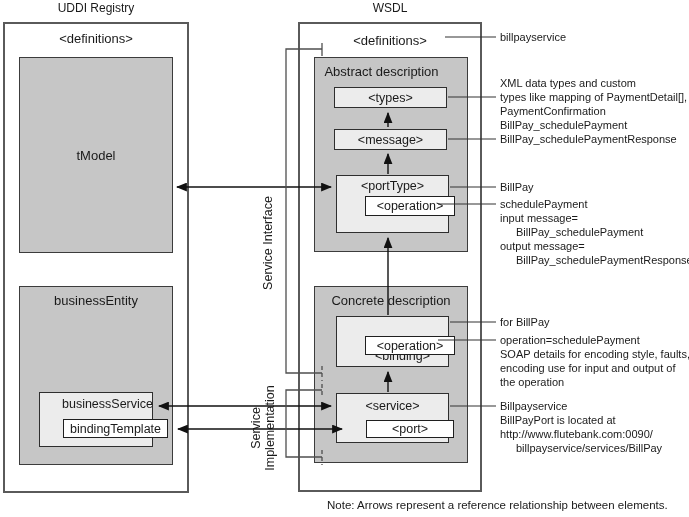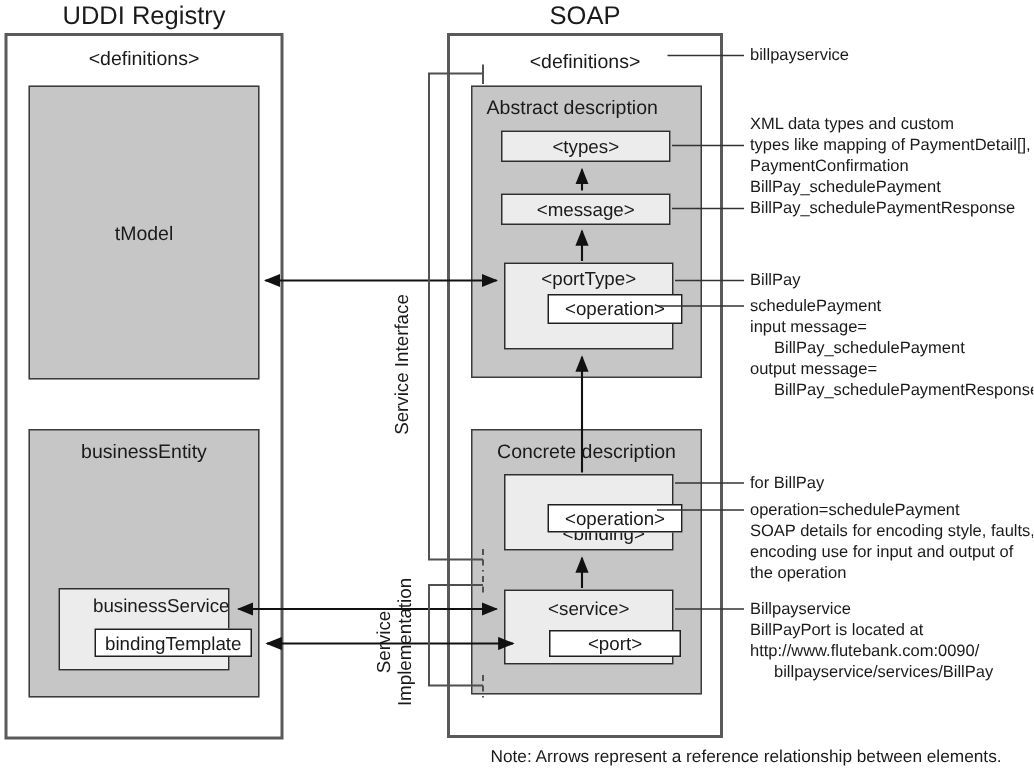--- a/index.html
+++ b/index.html
@@ -2,21 +2,21 @@
 <html><head>
 <meta charset="utf-8">
 <style>
   html,body{margin:0;padding:0;background:#ffffff;}
   .canvas{
     position:relative;width:689px;height:517px;background:#ffffff;
     font-family:"Liberation Sans",sans-serif;color:#1a1a1a;overflow:hidden;
   }
   .abs{position:absolute;box-sizing:border-box;}
   .ctr{text-align:center;}
-  .col-title{font-size:17px;}
+  .col-title{font-size:12px;}
   .outer-box{border:2px solid #5a5a5a;background:#ffffff;}
   .gray-box{border:1.5px solid #3c3c3c;background:#c6c6c6;}
   .light-box{border:1.3px solid #2e2e2e;background:#ececec;}
   .white-box{border:1.2px solid #1f1f1f;background:#ffffff;margin-left:18px;}
   .flexc{display:flex;align-items:center;justify-content:center;}
   .lbl{font-size:12.5px;white-space:nowrap;}
   .sect{font-size:13px;white-space:nowrap;}
   .big{font-size:13px;}
   .rot{transform:rotate(-90deg);font-size:12.5px;}
   .rot.one{white-space:nowrap;}
@@ -29,21 +29,21 @@
   .br{stroke:#4f4f4f;stroke-width:1.3;fill:none;}
   .dash{stroke-dasharray:4 3;}
   .ld{stroke:#333333;stroke-width:1.1;}
 </style>
 </head>
 <body>
 
 <div class="canvas">
 
   <div class="abs ctr col-title" style="left:3px;top:1px;width:186px;">UDDI Registry</div>
-  <div class="abs ctr col-title" style="left:298px;top:1px;width:184px;">SOAP</div>
+  <div class="abs ctr col-title" style="left:298px;top:1px;width:184px;">WSDL</div>
 
   <div class="abs outer-box" style="left:3px;top:22px;width:186px;height:471px;"></div>
   <div class="abs ctr big" style="left:20px;top:31px;width:152px;">&lt;definitions&gt;</div>
   <div class="abs gray-box flexc big" style="left:19px;top:57px;width:154px;height:196px;">
     <span>tModel</span>
   </div>
   <div class="abs gray-box" style="left:19px;top:286px;width:154px;height:179px;"></div>
   <div class="abs ctr big" style="left:19px;top:293px;width:154px;">businessEntity</div>
   <div class="abs light-box" style="left:39px;top:392px;width:114px;height:55px;"></div>
   <div class="abs ctr lbl" style="left:39px;top:397px;width:114px;text-align:right;">businessService</div>

